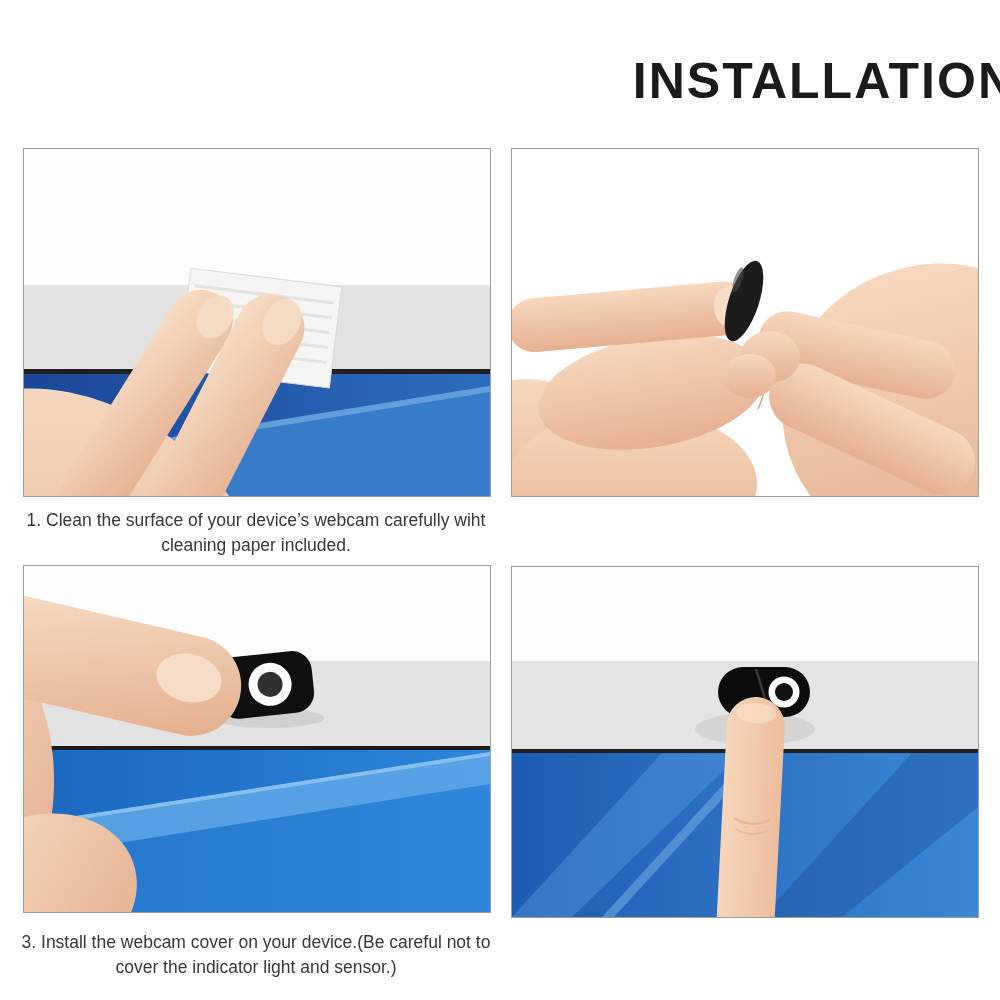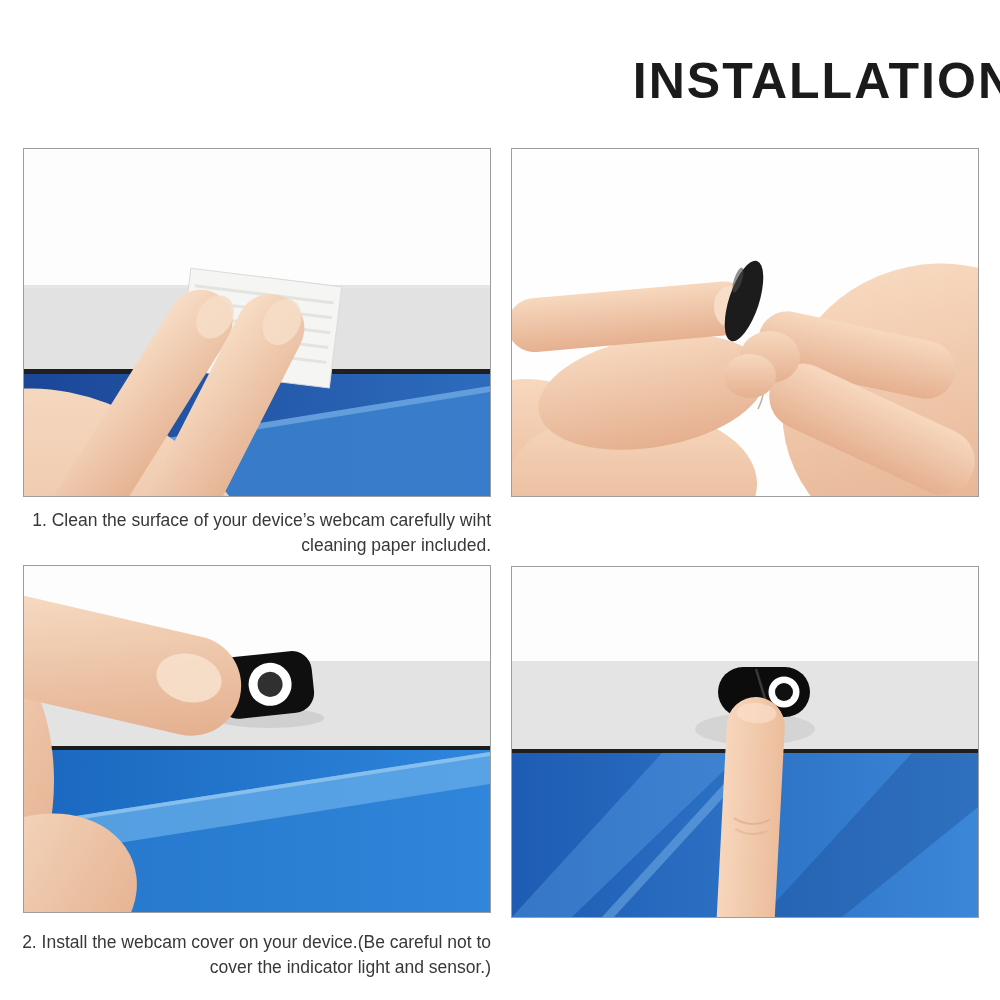--- a/index.html
+++ b/index.html
@@ -14,21 +14,21 @@
   .panel{
     position:absolute;width:466px;height:347px;border:1px solid #9d9d9d;
     background:#fdfdfd;overflow:hidden;
   }
   #panel1{left:23px;top:148px;}
   #panel2{left:511px;top:148px;}
   #panel3{left:23px;top:565px;height:346px;}
   #panel4{left:511px;top:566px;height:350px;}
   .panel svg{display:block;width:100%;height:100%;}
   .caption{
-    position:absolute;text-align:right;font-size:17.5px;line-height:1.42;
+    position:absolute;text-align:center;font-size:17.5px;line-height:1.42;
     color:#383838;
   }
   #caption1{left:21px;top:508px;width:470px;}
   #caption2{left:509px;top:508px;width:470px;}
   #caption3{left:21px;top:930px;width:470px;}
   #caption4{left:509px;top:930px;width:470px;}
   .caption .bold{font-weight:400;}
 </style>
 </head>
 <body>
@@ -184,15 +184,15 @@
       <g transform="rotate(3 240 250)">
         <rect x="210" y="130" width="58" height="250" rx="29" fill="url(#sk4)"></rect>
         <ellipse cx="239" cy="146" rx="20" ry="10" fill="#fbe3cf" opacity="0.6"></ellipse>
         <path d="M222 252 q 18 10 36 0" stroke="#dfb090" stroke-width="2" fill="none" opacity="0.8"></path>
         <path d="M224 263 q 16 8 32 0" stroke="#dfb090" stroke-width="2" fill="none" opacity="0.6"></path>
       </g>
     </svg>
   </div>
 
   <div class="caption" id="caption1">1. Clean the surface of your device’s webcam carefully wiht cleaning paper included.</div>
-  <div class="caption" id="caption3"><span>2. Install the webcam cover on your device.</span><span class="bold">(Be careful not to cover the indicator light and sensor.)</span></div>
+  <div class="caption" id="caption3"><span>3. Install the webcam cover on your device.</span><span class="bold">(Be careful not to cover the indicator light and sensor.)</span></div>
 
 </div>
 
 </body></html>

